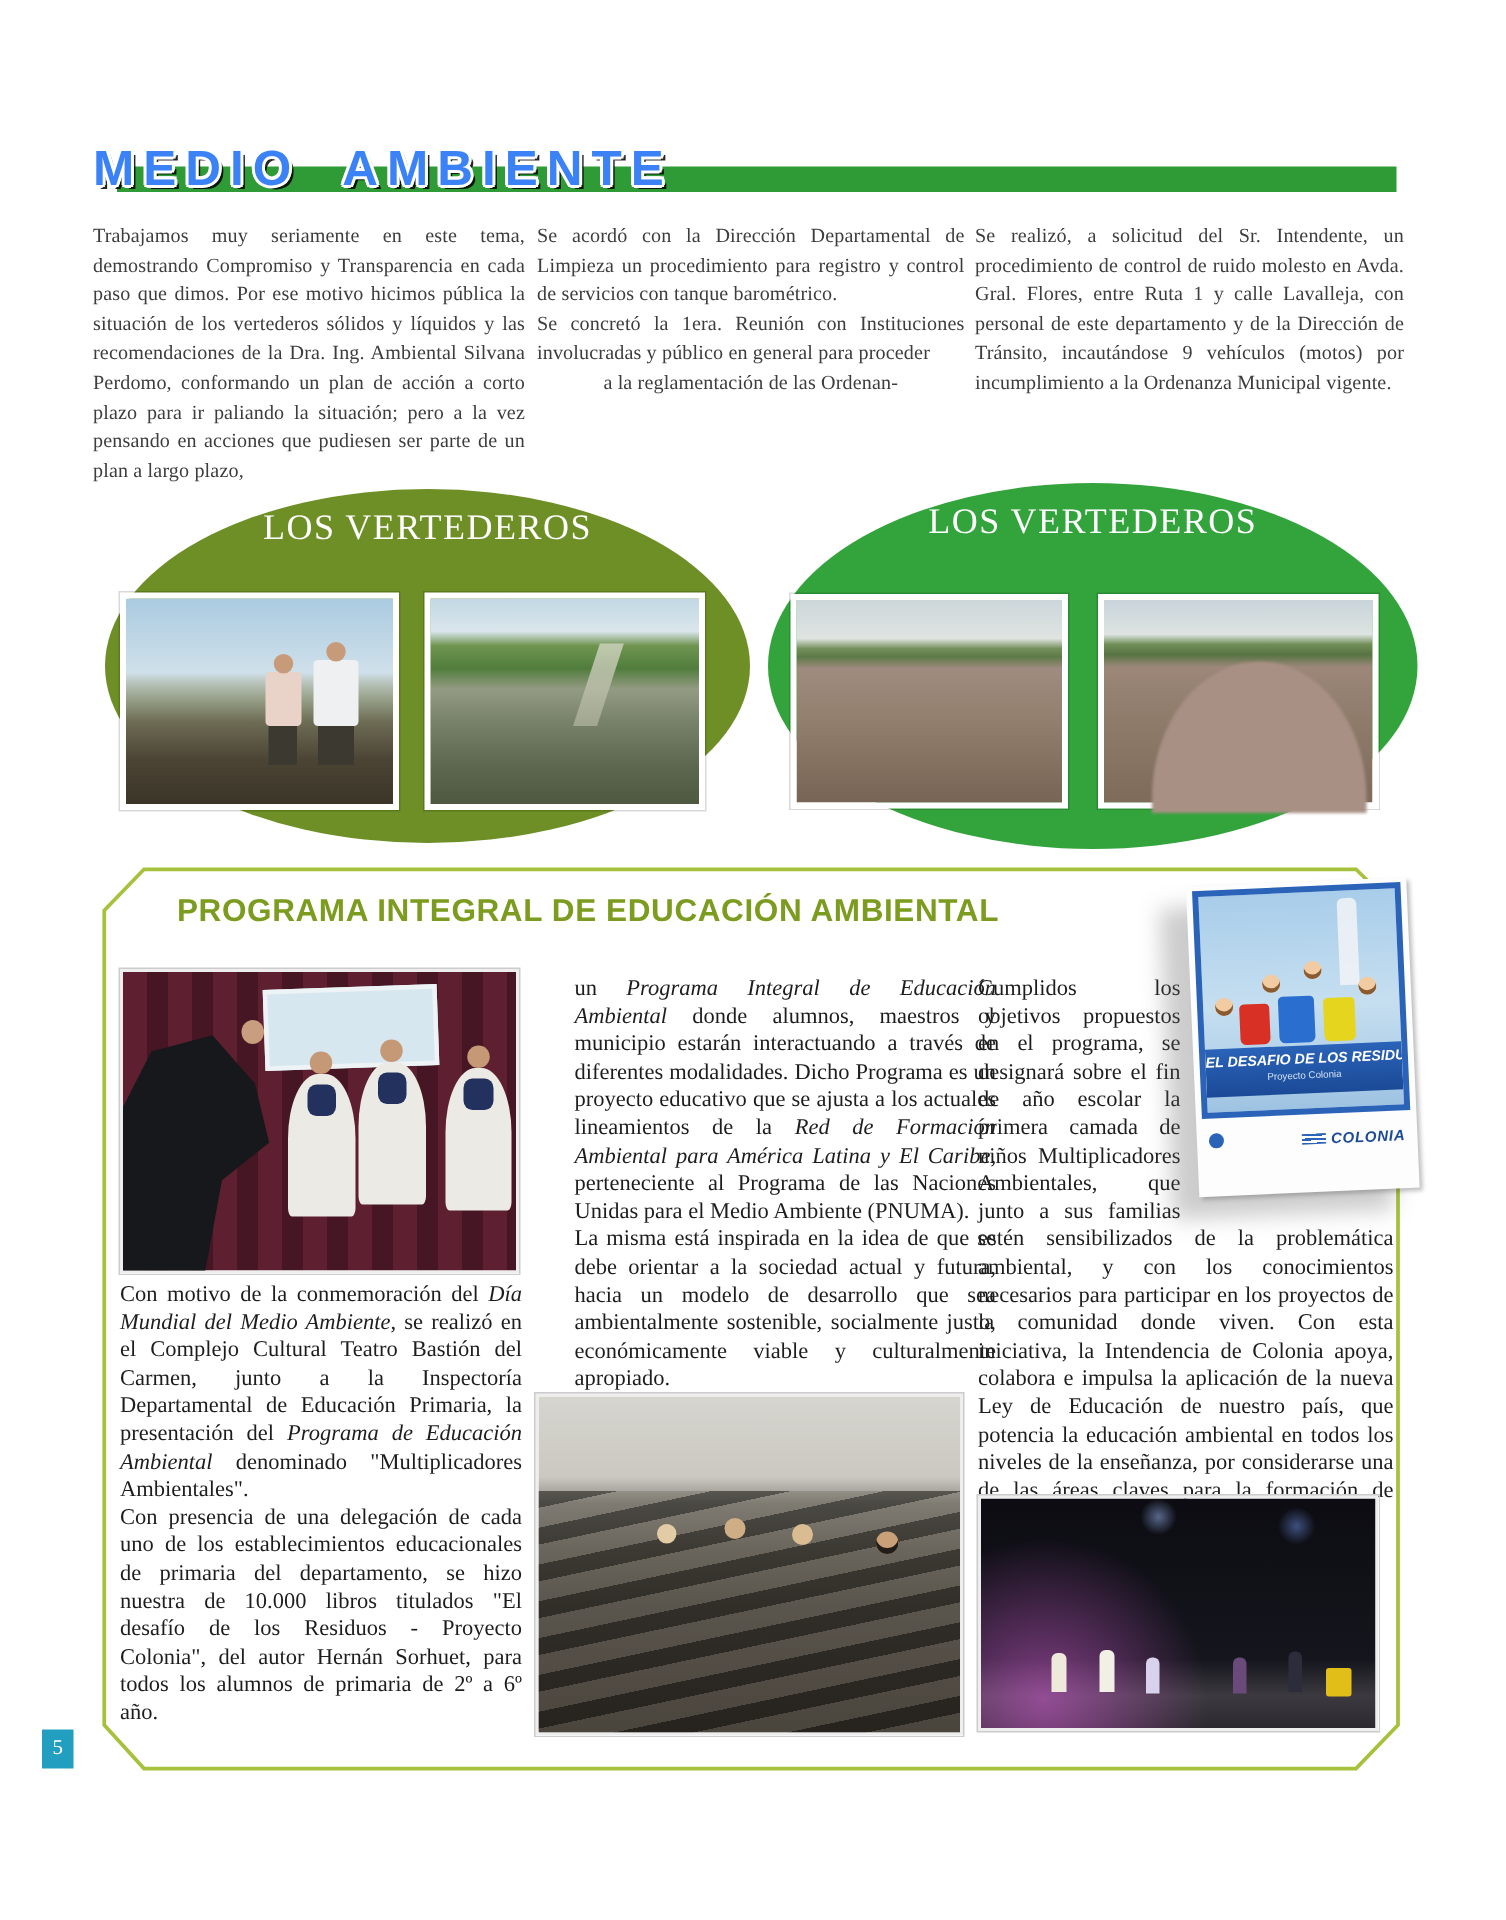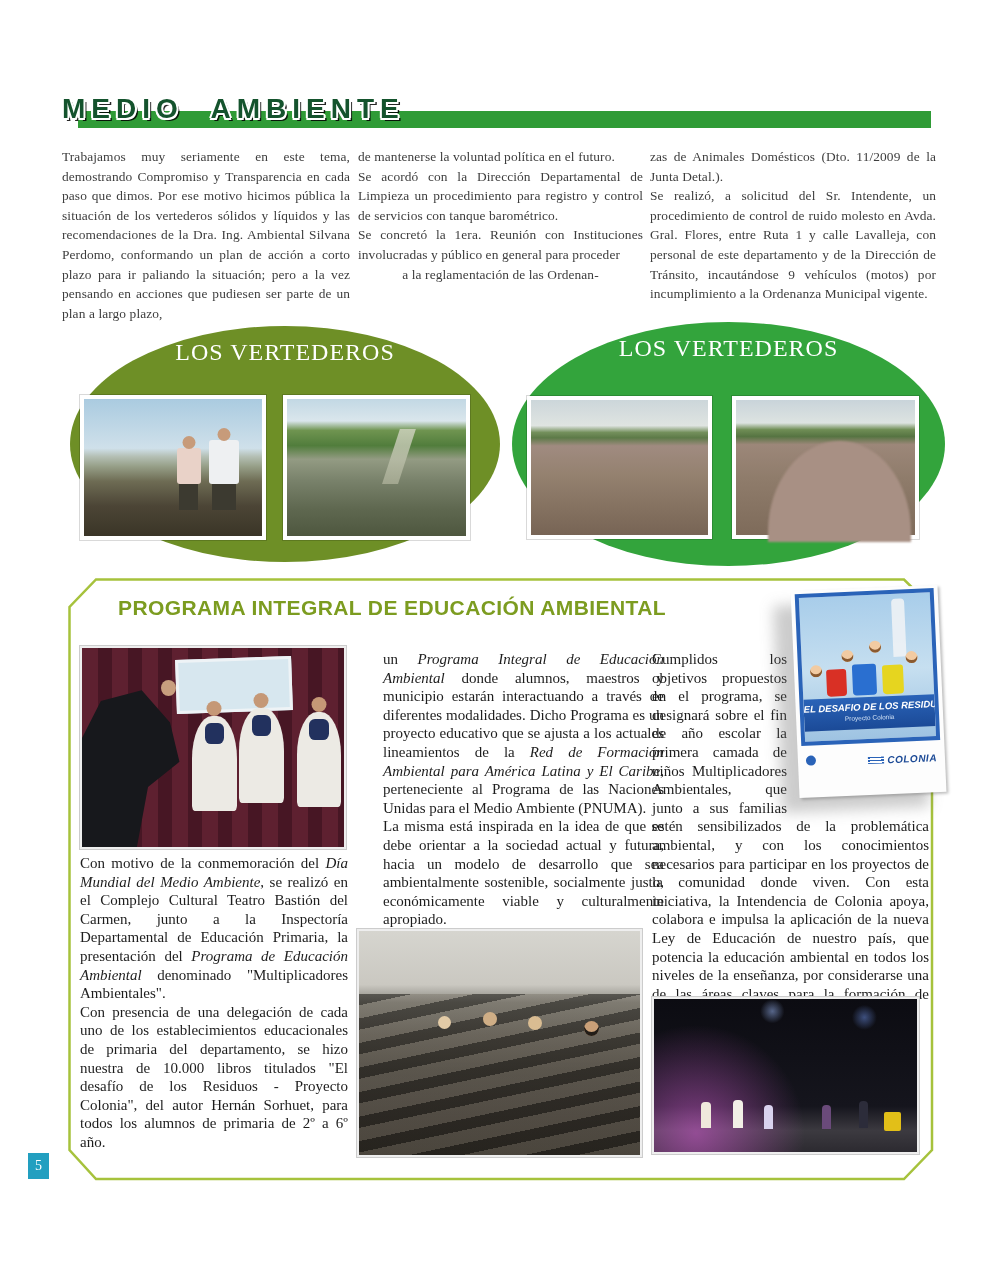--- a/index.html
+++ b/index.html
@@ -4,22 +4,22 @@
 <style>
   html,body{margin:0;padding:0;}
   body{
     width:1004px;height:1280px;position:relative;background:#ffffff;
     font-family:"Liberation Sans",sans-serif;overflow:hidden;
   }
   
   .green-bar{position:absolute;left:78px;top:111px;width:853px;height:17px;background:#2f9b36;}
   .masthead{
     position:absolute;left:62px;top:93px;
-    font-family:"Liberation Sans",sans-serif;font-weight:bold;font-size:28px;
-    letter-spacing:6px;word-spacing:14px;color:#14532d;
+    font-family:"Liberation Sans",sans-serif;font-weight:bold;font-size:33px;
+    letter-spacing:6px;word-spacing:14px;color:#3b82f6;
     text-shadow:
       -2px 0 #fff,2px 0 #fff,0 -2px #fff,0 2px #fff,
       -1.5px -1.5px #fff,1.5px -1.5px #fff,-1.5px 1.5px #fff,1.5px 1.5px #fff,
       3px 3px 0 rgba(0,0,0,.85);
     z-index:2;white-space:nowrap;
   }
   
   .intro-col{
     position:absolute;top:147px;font-size:13.4px;line-height:19.6px;color:#3d3d3d;
     text-align:justify;letter-spacing:.1px;
@@ -118,27 +118,25 @@
 </head>
 <body>
 
 <div class="green-bar"></div>
 <div class="masthead">MEDIO AMBIENTE</div>
 
 <div class="intro-col" id="icol1">
   <p>Trabajamos muy seriamente en este tema, demostrando Compromiso y Transparencia en cada paso que dimos. Por ese motivo hicimos pública la situación de los vertederos sólidos y líquidos y las recomendaciones de la Dra. Ing. Ambiental Silvana Perdomo, conformando un plan de acción a corto plazo para ir paliando la situación; pero a la vez pensando en acciones que pudiesen ser parte de un plan a largo plazo,</p>
 </div>
 <div class="intro-col" id="icol2">
-  <p>de mantenerse la voluntad política en el futuro.</p>
   <p>Se acordó con la Dirección Departamental de Limpieza un procedimiento para registro y control de servicios con tanque barométrico.</p>
   <p>Se concretó la 1era. Reunión con Instituciones involucradas y público en general para proceder</p>
   <p class="centered-line">a la reglamentación de las Ordenan-</p>
 </div>
 <div class="intro-col" id="icol3">
-  <p>zas de Animales Domésticos (Dto. 11/2009 de la Junta Detal.).</p>
   <p>Se realizó, a solicitud del Sr. Intendente, un procedimiento de control de ruido molesto en Avda. Gral. Flores, entre Ruta 1 y calle Lavalleja, con personal de este departamento y de la Dirección de Tránsito, incautándose 9 vehículos (motos) por incumplimiento a la Ordenanza Municipal vigente.</p>
 </div>
 
 <div class="ellipse" id="ellipse-before">
   <div class="ellipse-title">
     <div>LOS VERTEDEROS</div>
   </div>
   <div class="photo oval-photo ph-dump1" style="left:10px;top:69px;width:178px;height:137px;">
     <i class="fig" style="left:52%;top:36%;width:24px;height:36px;background:#e9d2c8;"></i>
     <i class="fig" style="left:70%;top:30%;width:30px;height:44px;background:#eef0f2;"></i>

